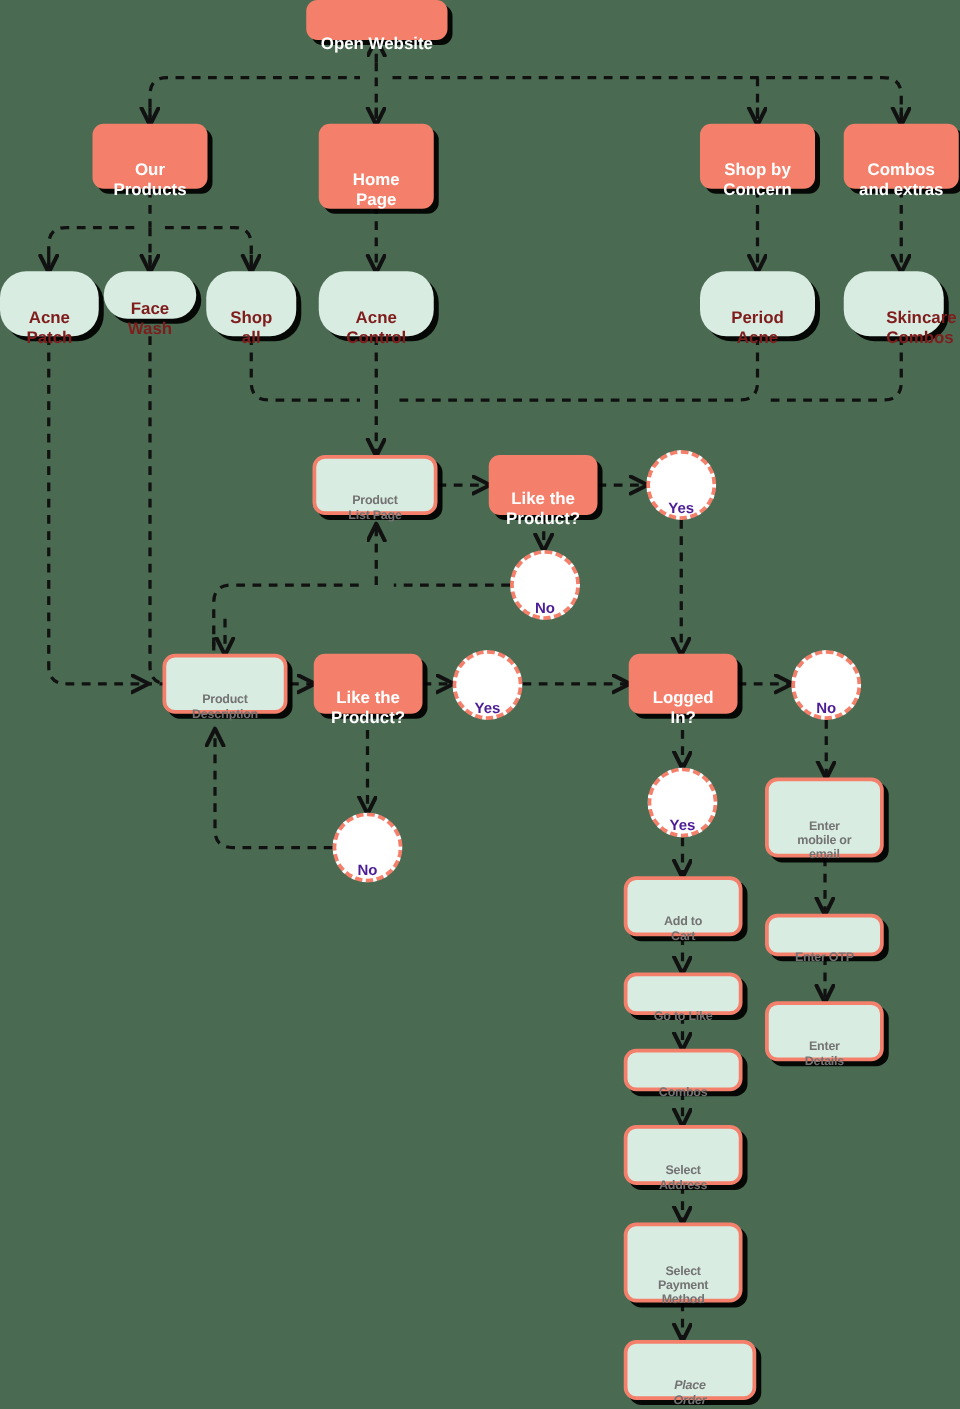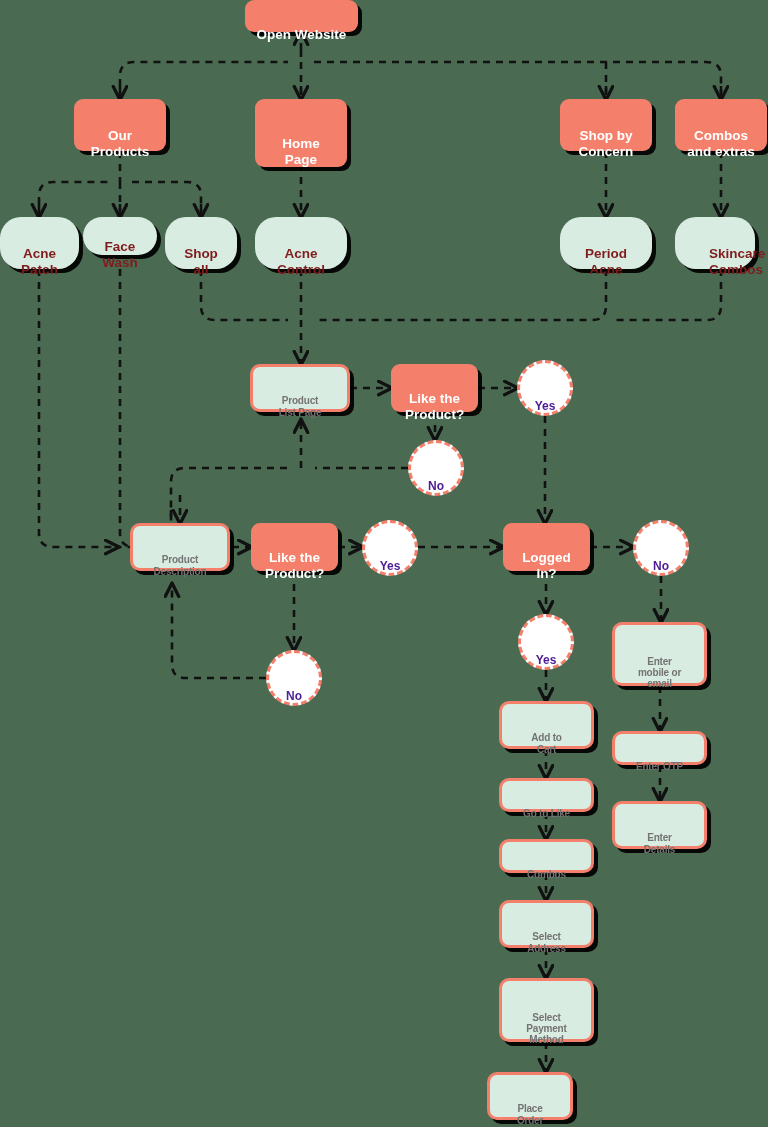--- a/index.html
+++ b/index.html
@@ -288,19 +288,19 @@
       </div>
       <div class="node n-mintb" style="left: 499px; top: 900px; width: 95px; height: 48px;">
         <span>Select
 Address</span>
       </div>
       <div class="node n-mintb" style="left: 499px; top: 978px; width: 95px; height: 64px;">
         <span>Select
 Payment
 Method</span>
       </div>
-      <div class="node n-mintb" style="left: 487px; top: 1072px; width: 86px; height: 48px;">
+      <div class="node n-mintb" style="left: 499px; top: 1072px; width: 106px; height: 48px; font-style: italic;">
         <span>Place
 Order</span>
       </div>
     </div>
 
 </div>
 
 </body></html>

